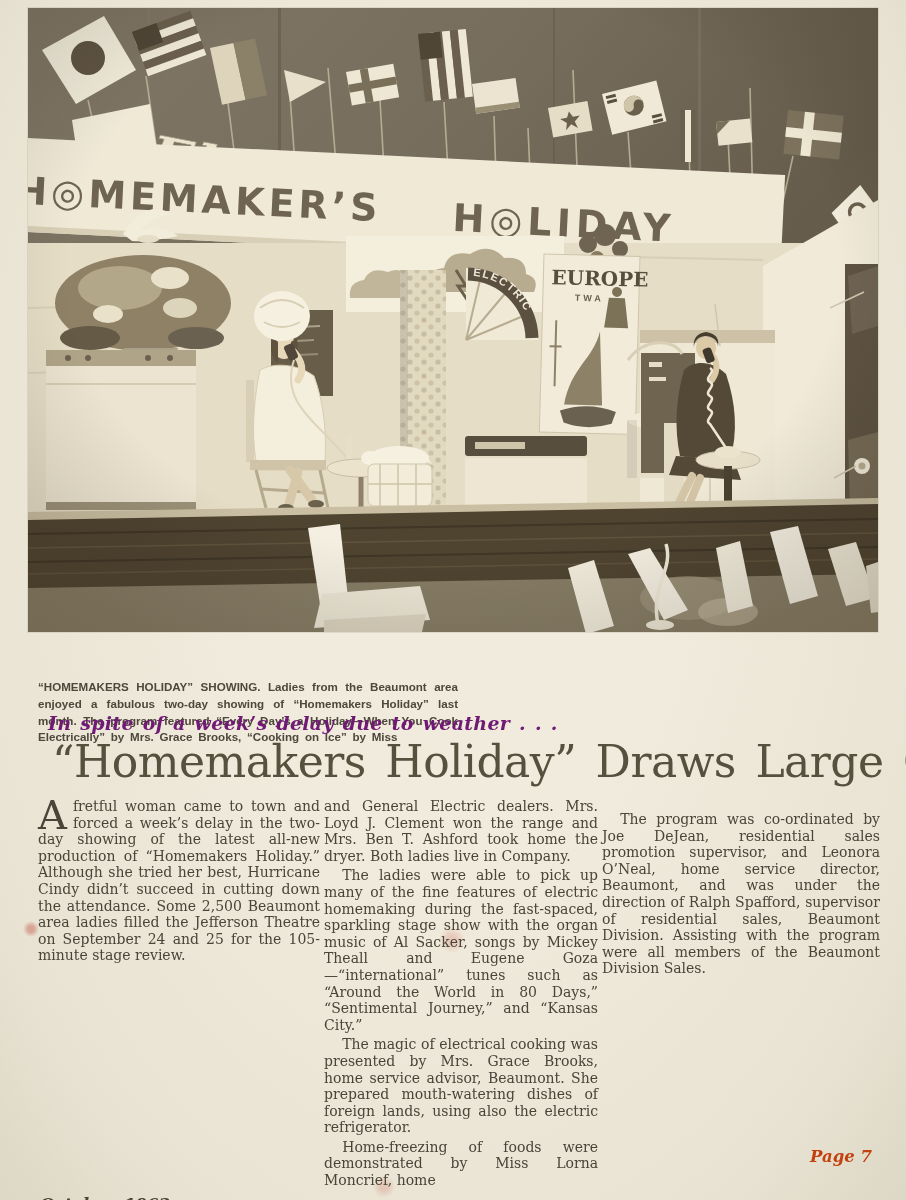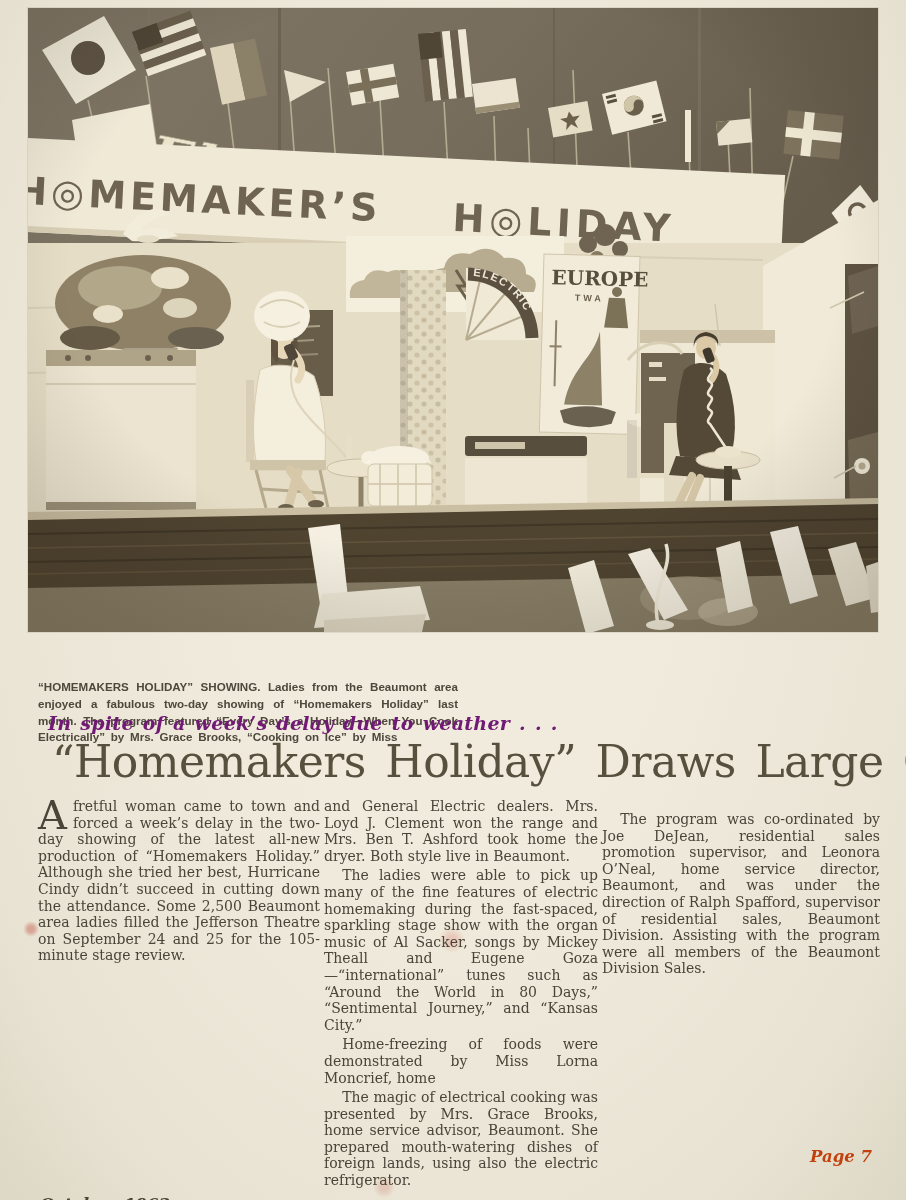--- a/index.html
+++ b/index.html
@@ -387,23 +387,23 @@
   <div class="caption-col left">“HOMEMAKERS HOLIDAY” SHOWING. Ladies from the Beaumont area enjoyed a fabulous two-day showing of “Homemakers Holiday” last month. The program featured “Every Day’s a Holiday—When You Cook Electrically” by Mrs. Grace Brooks, “Cooking on Ice” by Miss</div>
 </div>
 
 <div class="teaser">In spite of a week’s delay due to weather . . .</div>
 <div class="headline">“Homemakers Holiday” Draws Large Crowds</div>
 
 <div class="col col1">
   <p class="first"><span class="dropcap">A</span><span>fretful woman came to town and forced a week’s delay in the two-day showing of the latest all-new production of “Homemakers Holiday.” Although she tried her best, Hurricane Cindy didn’t succeed in cutting down the attendance. Some 2,500 Beaumont area ladies filled the Jefferson Theatre on September 24 and 25 for the 105-minute stage review.</span></p>
 </div>
 <div class="col col2">
-  <p class="first">and General Electric dealers. Mrs. Loyd J. Clement won the range and Mrs. Ben T. Ashford took home the dryer. Both style live in Beaumont.</p>
+  <p class="first">and General Electric dealers. Mrs. Loyd J. Clement won the range and Mrs. Ben T. Ashford took home the dryer. Both ladies live in Company.</p>
   <p>The ladies were able to pick up many of the fine features of electric homemaking during the fast-spaced, sparkling stage show with the organ music of Al Sacker, songs by Mickey Theall and Eugene Goza—“international” tunes such as “Around the World in 80 Days,” “Sentimental Journey,” and “Kansas City.”</p>
+  <p>The magic of electrical cooking was presented by Mrs. Grace Brooks, home service advisor, Beaumont. She prepared mouth-watering dishes of foreign lands, using also the electric refrigerator.</p>
   <p>Home-freezing of foods were demonstrated by Miss Lorna Moncrief, home</p>
-  <p>The magic of electrical cooking was presented by Mrs. Grace Brooks, home service advisor, Beaumont. She prepared mouth-watering dishes of foreign lands, using also the electric refrigerator.</p>
 </div>
 <div class="col col3">
   <p class="gap">The program was co-ordinated by Joe DeJean, residential sales promotion supervisor, and Leonora O’Neal, home service director, Beaumont, and was under the direction of Ralph Spafford, supervisor of residential sales, Beaumont Division. Assisting with the program were all members of the Beaumont Division Sales.</p>
 </div>
 
 <div class="footer-left">October, 1963</div>
 <div class="footer-right">Page 7</div>
 
 </body></html>

